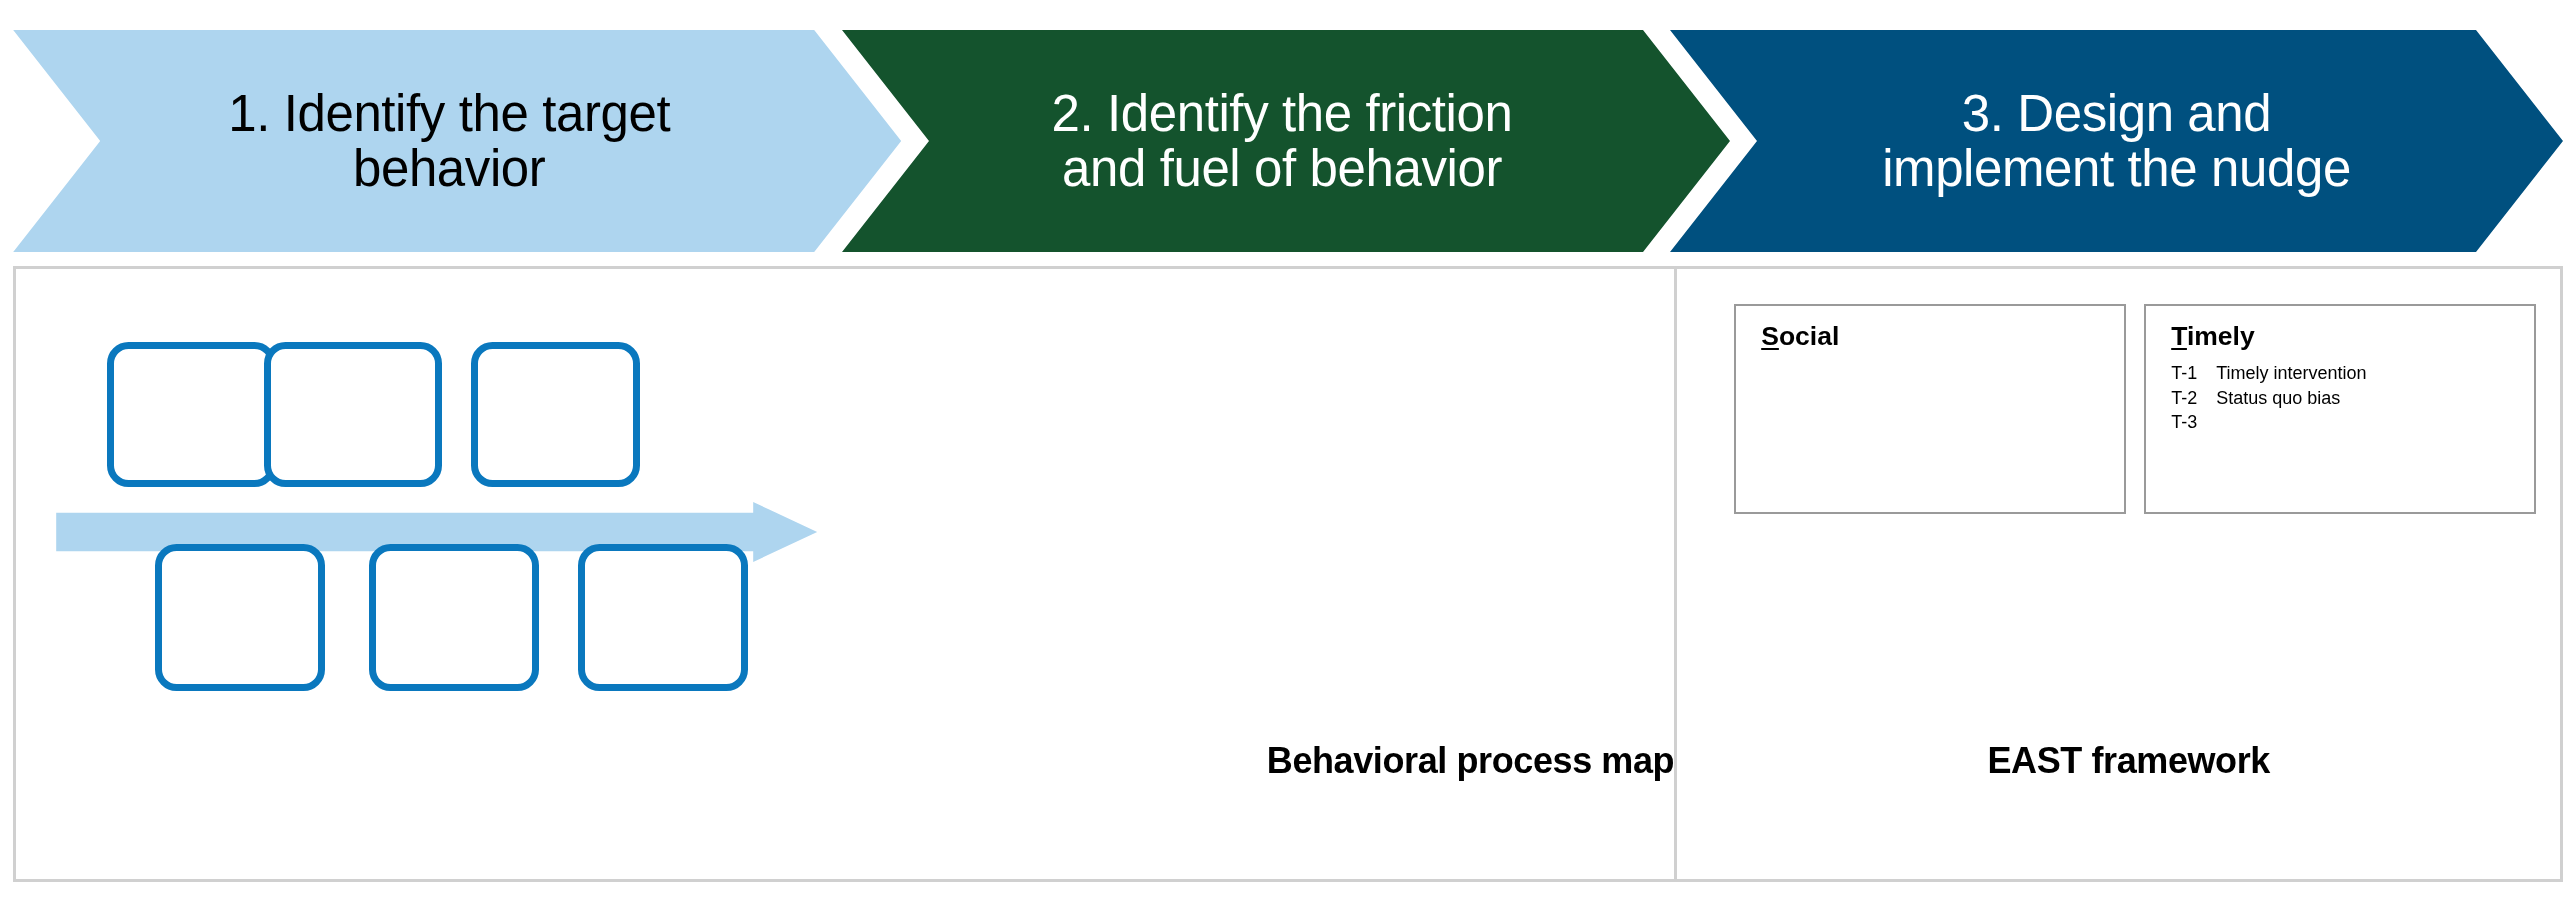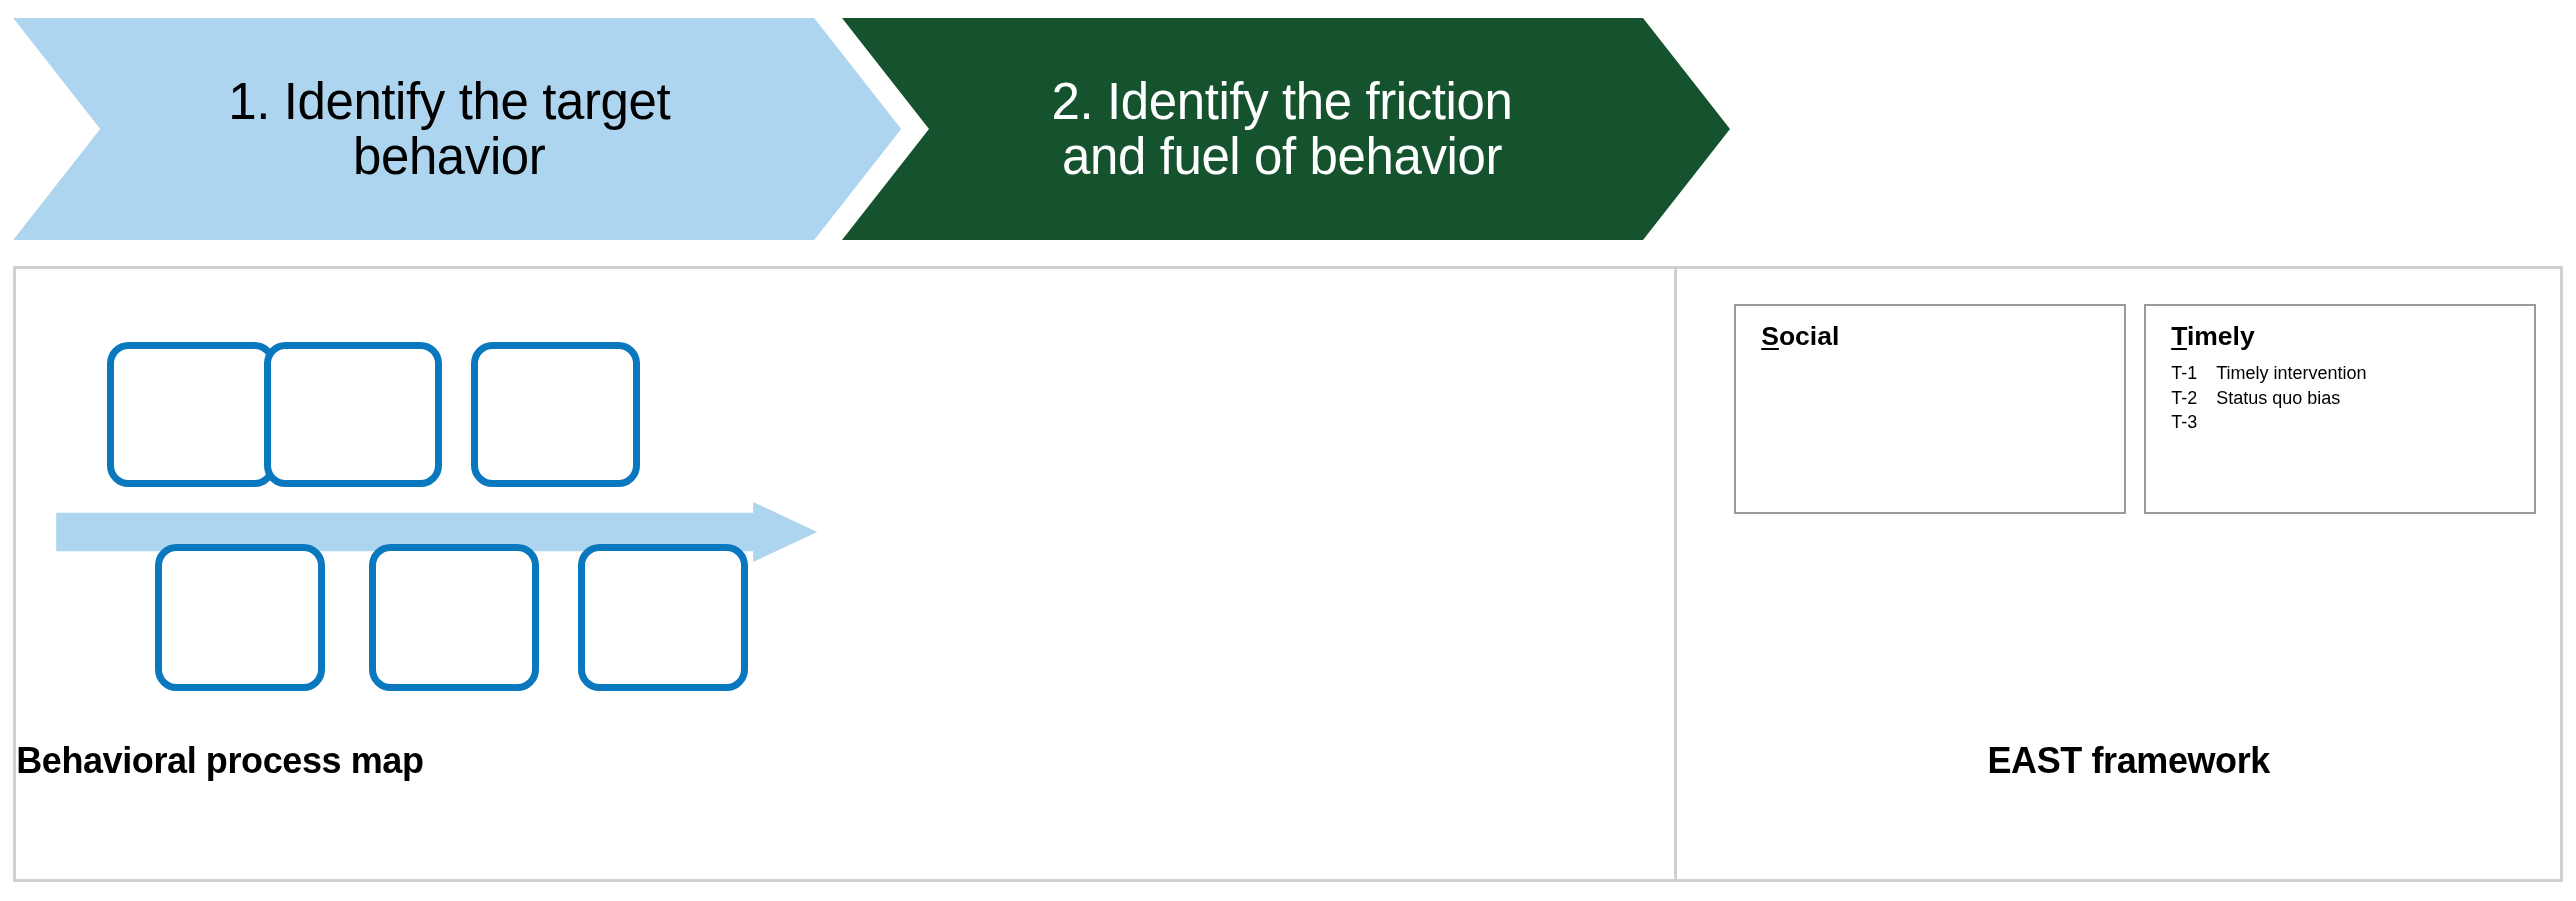--- a/index.html
+++ b/index.html
@@ -6,21 +6,21 @@
   body{
     width:2576px;height:902px;
     background:#ffffff;
     font-family:"Liberation Sans", sans-serif;
     overflow:hidden;
     position:relative;
   }
 
   
   #chevron-band{
-    position:absolute;left:0;top:0;width:2573px;height:248px;
+    position:absolute;left:0;top:12px;width:2573px;height:248px;
   }
   .chevron{
     position:absolute;top:18px;height:222px;
     display:flex;align-items:center;justify-content:center;
     box-sizing:border-box;
   }
   .chevron .chev-label{
     text-align:center;
     font-size:51px;
     line-height:1.08;
@@ -86,21 +86,21 @@
     width:761px;height:60px;
   }
   #process-arrow .arrow-shape{
     width:100%;height:100%;
     background:#aed5ef;
     clip-path:polygon(0 18%, calc(100% - 64px) 18%, calc(100% - 64px) 0, 100% 50%, calc(100% - 64px) 100%, calc(100% - 64px) 82%, 0 82%);
   }
 
   #process-map-caption{
     position:absolute;left:0;right:0;top:471px;
-    text-align:left;
+    text-align:right;
     font-size:36px;font-weight:bold;color:#000000;
     letter-spacing:-0.4px;
   }
 
   
   #east-panel{
     position:absolute;left:1662px;top:0;width:885px;height:100%;
   }
   #east-grid{
     position:absolute;left:56px;top:35px;
@@ -157,20 +157,24 @@
 <body>
 
 <div id="chevron-band">
   <div class="chevron" id="chevron-1">
     <div class="chev-label">1. Identify the target
 behavior</div>
   </div>
   <div class="chevron" id="chevron-2">
     <div class="chev-label">2. Identify the friction
 and fuel of behavior</div>
+  </div>
+  <div class="chevron" id="chevron-3">
+    <div class="chev-label">3. Design and
+implement the nudge</div>
   </div>
 </div>
 
 <div id="content-frame">
 
   <div id="process-map-panel">
 
     <div class="proc-box" id="proc-box-1"></div>
     <div class="proc-box" id="proc-box-2"></div>
     <div class="proc-box" id="proc-box-3"></div>

